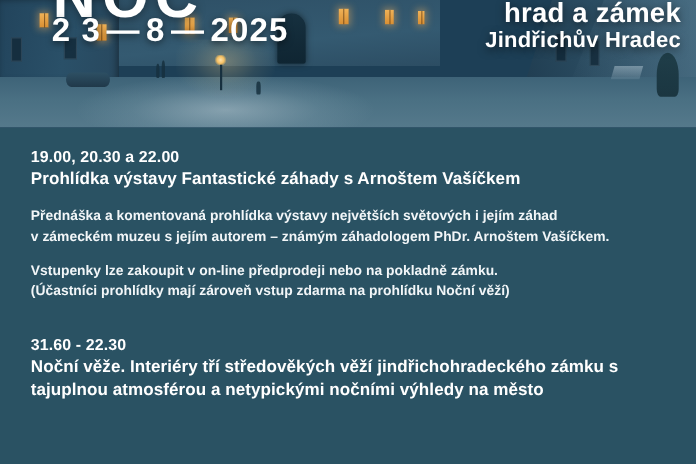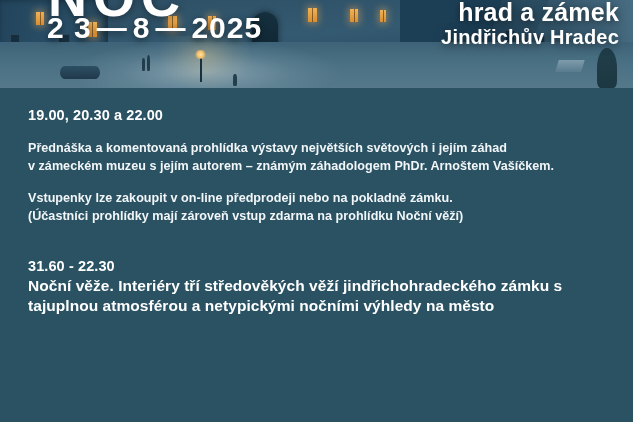--- a/index.html
+++ b/index.html
@@ -15,21 +15,21 @@
     background: #2a5263;
     font-family: "Liberation Sans", sans-serif;
     color: #ffffff;
     position: relative;
   }
 
   
   .hero {
     position: relative;
     width: 633px;
-    height: 88px;
+    height: 116px;
     overflow: hidden;
     background: #1d3f56;
   }
 
   .hero-photo {
     position: absolute;
     inset: 0;
     
     background:
       radial-gradient(ellipse 150px 60px at 200px 78px, rgba(214,226,232,0.40) 0%, rgba(160,190,205,0.10) 55%, rgba(0,0,0,0) 78%),
@@ -300,20 +300,21 @@
   </div>
 </div>
 
 <div class="content">
 
   <div class="sp-1"></div>
 
   <div class="block">
     <div class="block-time">19.00, 20.30 a 22.00</div>
     <div class="sp-5"></div>
+    <div class="block-title">Prohlídka výstavy Fantastické záhady s Arnoštem Vašíčkem</div>
 
     <div class="sp-2"></div>
 
     <div class="block-body">
       <div>Přednáška a komentovaná prohlídka výstavy největších světových i jejím záhad</div>
       <div>v zámeckém muzeu s jejím autorem – známým záhadologem PhDr. Arnoštem Vašíčkem.</div>
     </div>
 
     <div class="sp-3"></div>
 

